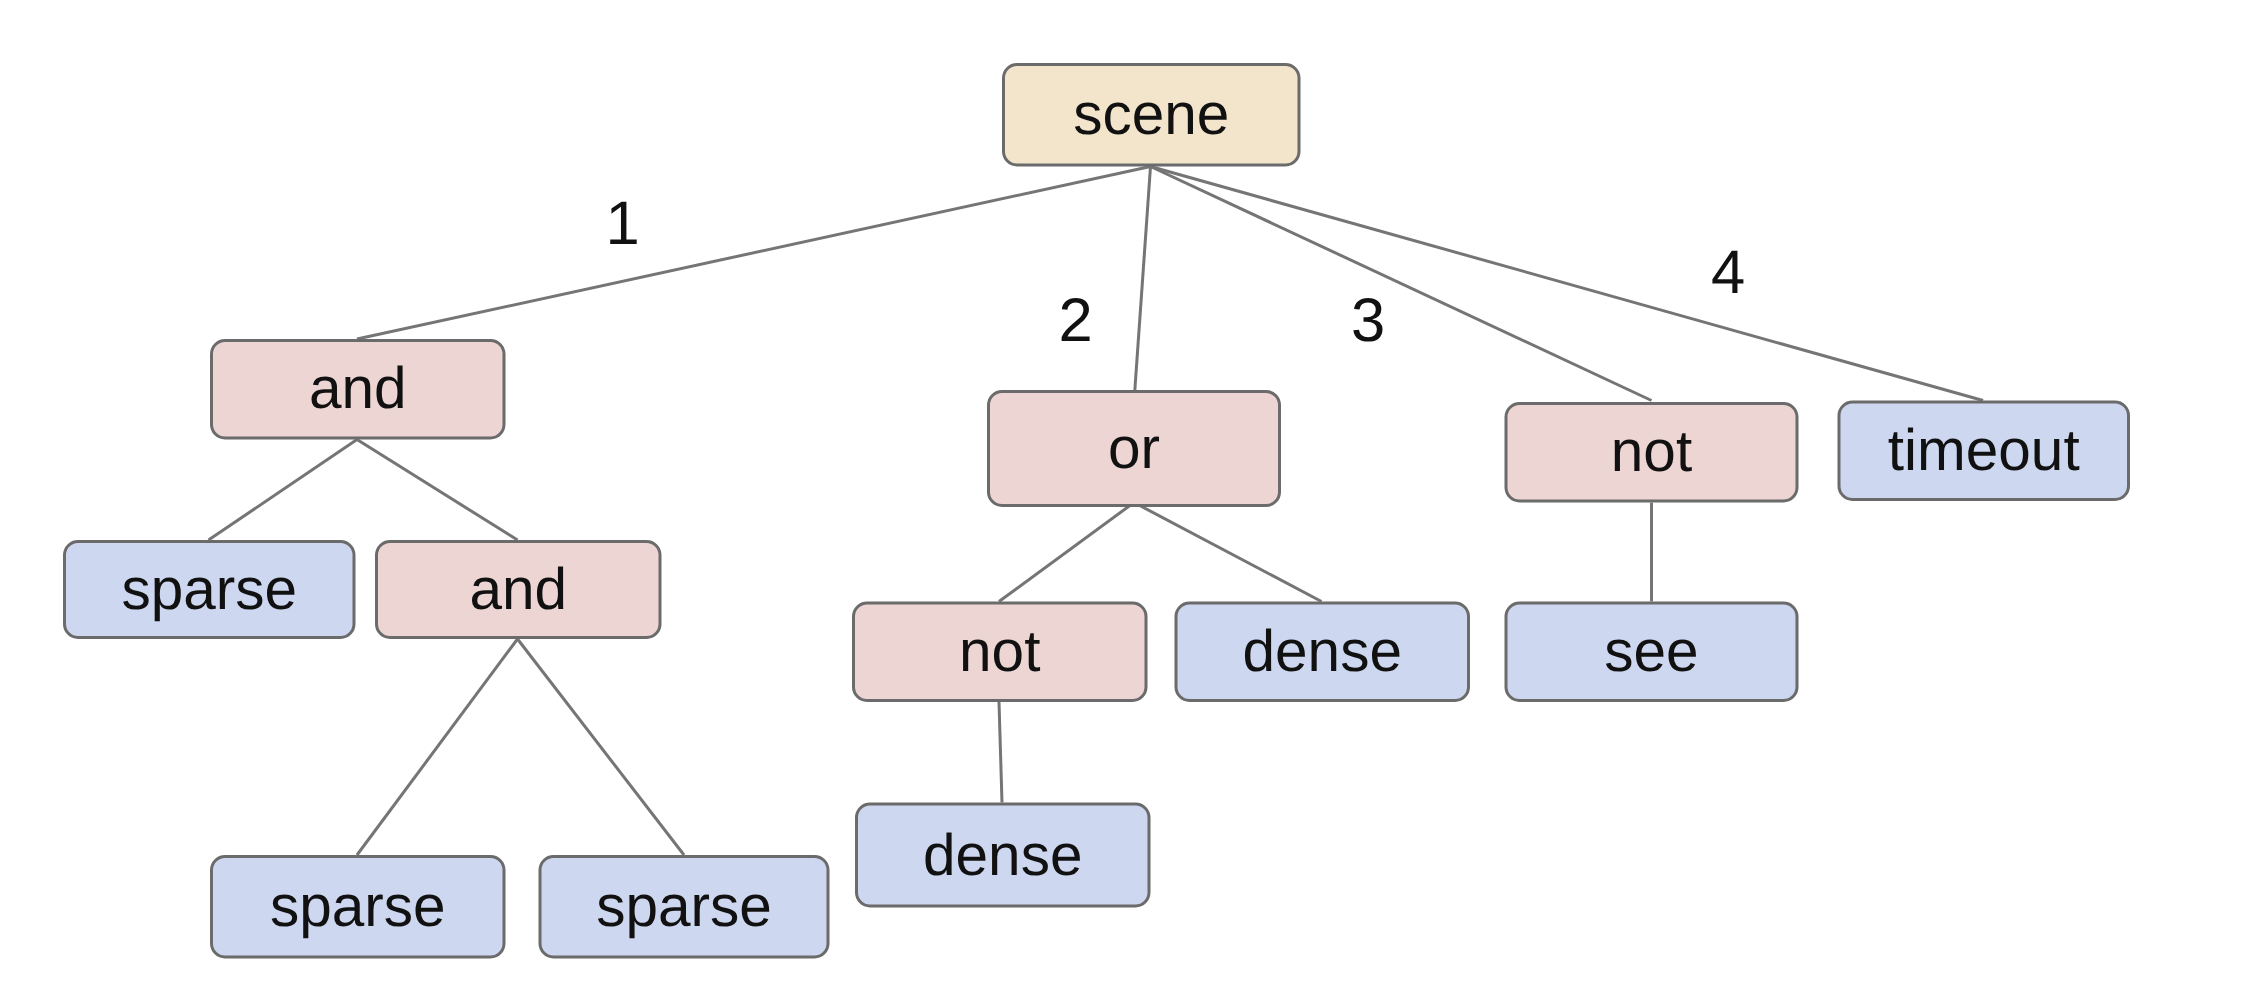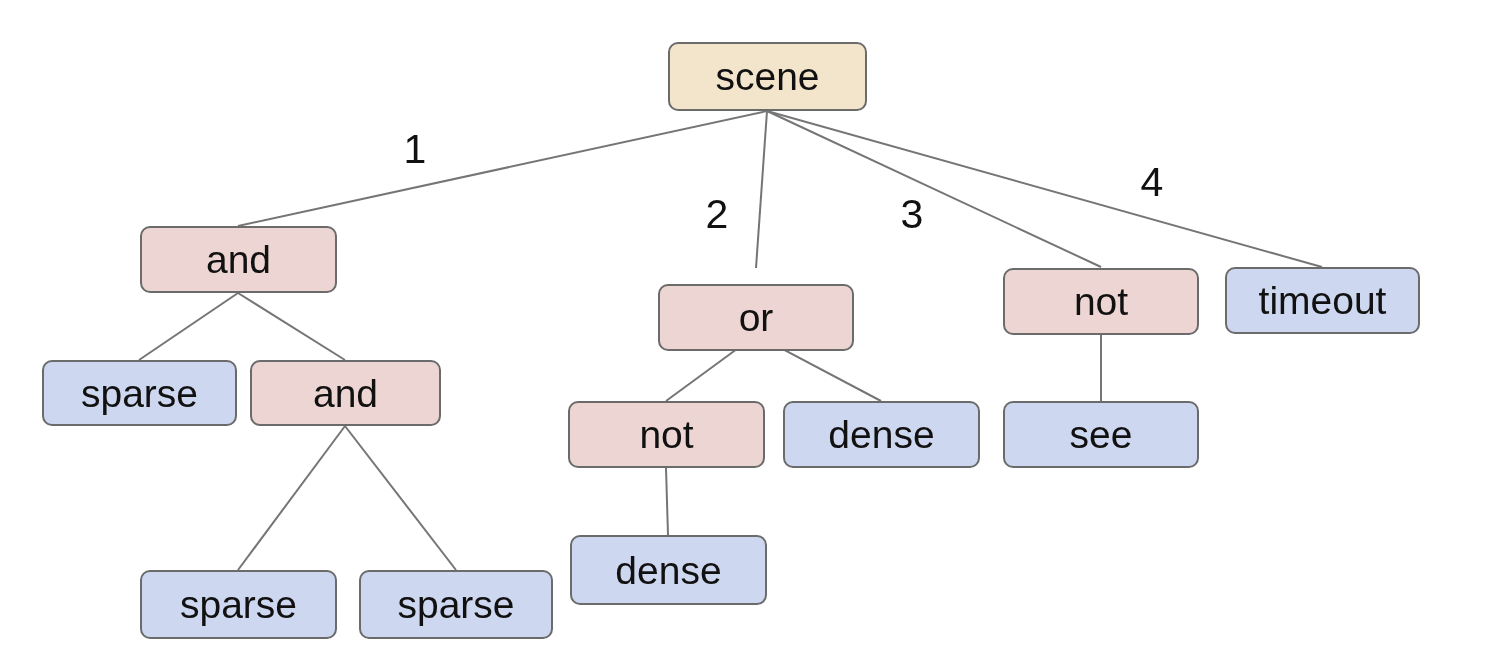--- a/index.html
+++ b/index.html
@@ -81,21 +81,21 @@
   <div class="node operator" style="left:140px; top:226px; width:197px; height:67px;">and</div>
 
   <div class="node leaf" style="left:42px; top:360px; width:195px; height:66px;">sparse</div>
 
   <div class="node operator" style="left:250px; top:360px; width:191px; height:66px;">and</div>
 
   <div class="node leaf" style="left:140px; top:570px; width:197px; height:69px;">sparse</div>
 
   <div class="node leaf" style="left:359px; top:570px; width:194px; height:69px;">sparse</div>
 
-  <div class="node operator" style="left:658px; top:284px; width:196px; height:67px;">or</div>
+  <div class="node operator" style="left:658px; top:260px; width:196px; height:78px;">or</div>
 
   <div class="node operator" style="left:568px; top:401px; width:197px; height:67px;">not</div>
 
   <div class="node leaf" style="left:570px; top:535px; width:197px; height:70px;">dense</div>
 
   <div class="node leaf" style="left:783px; top:401px; width:197px; height:67px;">dense</div>
 
   <div class="node operator" style="left:1003px; top:268px; width:196px; height:67px;">not</div>
 
   <div class="node leaf" style="left:1003px; top:401px; width:196px; height:67px;">see</div>

